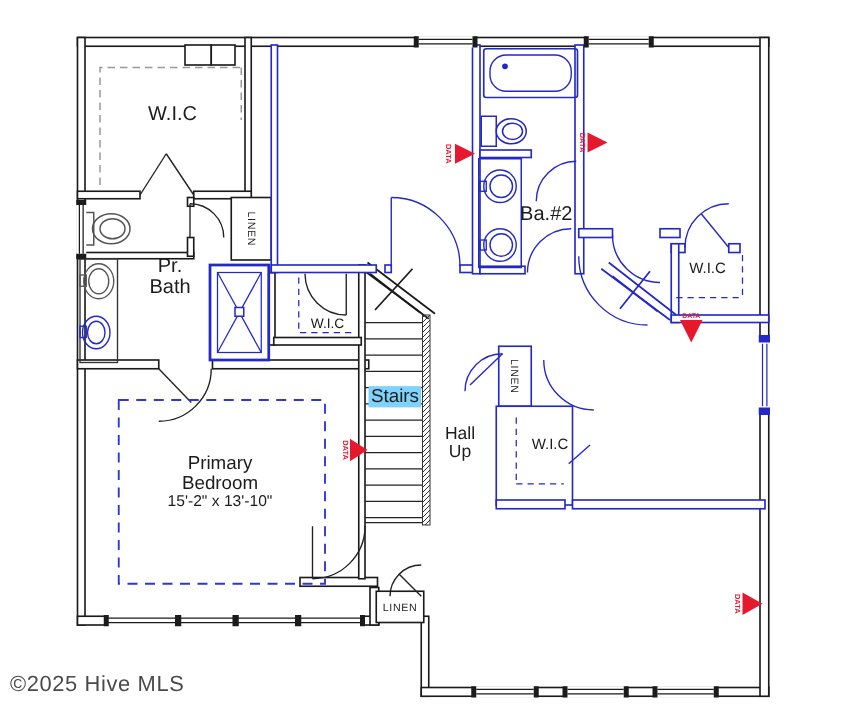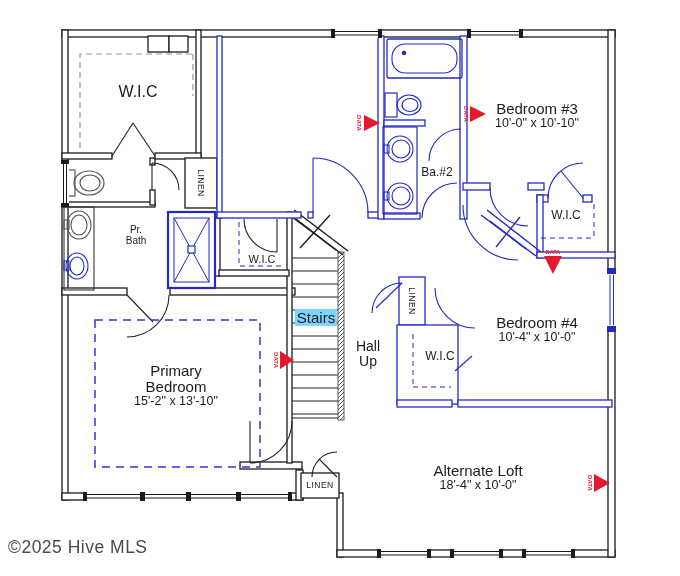--- a/index.html
+++ b/index.html
@@ -274,63 +274,51 @@
       <polygon points="594,474 594,492 610,483" fill="#e5182d"></polygon>
       <text transform="rotate(90 590 483)" x="590" y="485" font-size="6" font-weight="bold" fill="#e5182d" text-anchor="middle" font-family="Liberation Sans, sans-serif">DATA</text>
     </g>
   </g>
 </svg>
 
 <div class="lbl" style="left:138px;top:92px;font-size:16px">W.I.C</div>
 
 <div class="vlbl tiny" style="left:201px;top:183px">LINEN</div>
 
-<div class="lbl" style="left:136px;top:236px;font-size:10px">
+<div class="lbl" style="left:136px;top:222px;font-size:16px">
   <div>Pr.</div>
   <div>Bath</div>
 </div>
 
 <div class="lbl" style="left:262px;top:260px;font-size:11px">W.I.C</div>
 
 
-<div class="lbl" style="left:437px;top:172px;font-size:12px">Ba.#2</div>
-
-<div class="lbl" style="left:537px;top:116px">
-  <div class="rname">Bedroom #3</div>
-  <div class="rdims">10'-0" x 10'-10"</div>
-</div>
+<div class="lbl" style="left:437px;top:172px;font-size:16px">Ba.#2</div>
+
 
 <div class="lbl closet" style="left:566px;top:215px">W.I.C</div>
 
 <div class="lbl" style="left:316px;top:318px;font-size:15px">
   <span class="stairsbg">Stairs</span>
 </div>
 
 <div class="lbl" style="left:368px;top:354px;font-size:14px">
   <div>Hall</div>
   <div>Up</div>
 </div>
 
 <div class="vlbl tiny" style="left:412px;top:301px">LINEN</div>
 
 <div class="lbl closet" style="left:440px;top:356px">W.I.C</div>
 
-<div class="lbl" style="left:537px;top:330px">
-  <div class="rname">Bedroom #4</div>
-  <div class="rdims">10'-4" x 10'-0"</div>
-</div>
 
 <div class="lbl" style="left:176px;top:386px">
   <div class="rname">Primary</div>
   <div class="rname">Bedroom</div>
   <div class="rdims">15'-2" x 13'-10"</div>
 </div>
 
 <div class="lbl tiny" style="left:320px;top:486px">LINEN</div>
 
-<div class="lbl" style="left:478px;top:478px">
-  <div class="rname">Alternate Loft</div>
-  <div class="rdims">18'-4" x 10'-0"</div>
-</div>
 
 <div class="copyright" style="left:8px;top:547px">©2025 Hive MLS</div>
 
 </div>
 
 </body></html>

